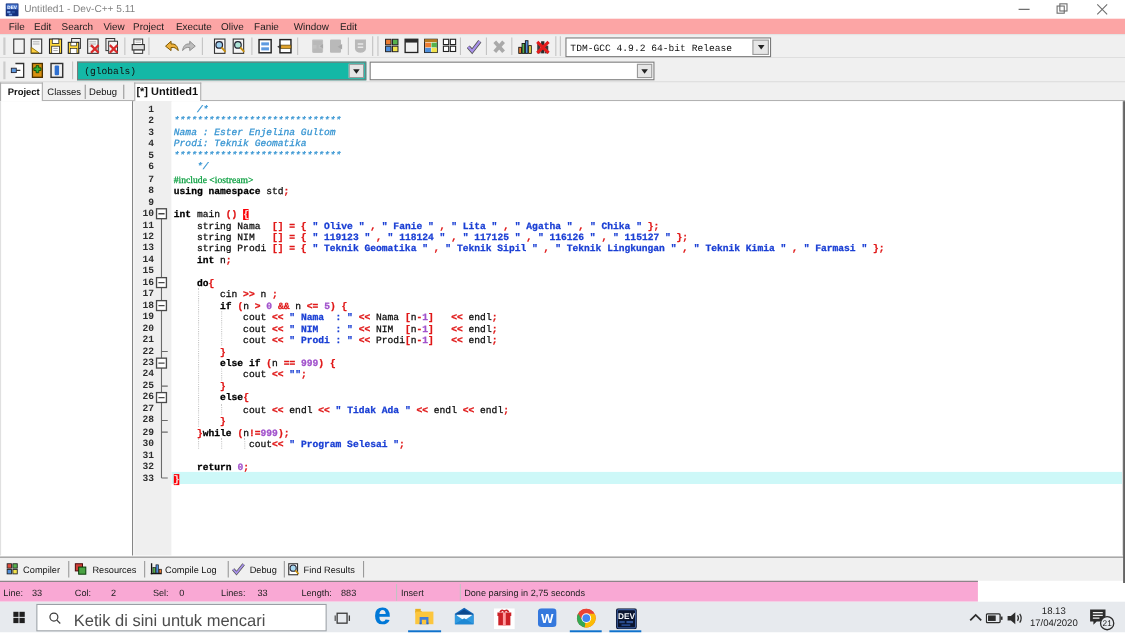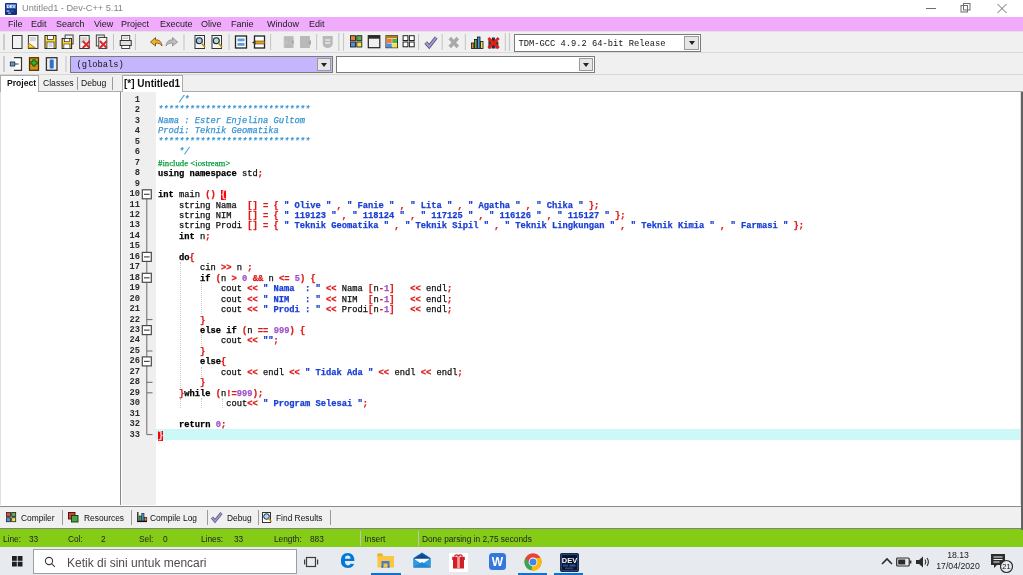--- a/index.html
+++ b/index.html
@@ -2,21 +2,21 @@
 <html><head>
 <meta charset="utf-8">
 <style>
 * { margin:0; padding:0; box-sizing:border-box; }
 html,body { width:1023px; height:575px; overflow:hidden; }
 body { font-family:"Liberation Sans", sans-serif; position:relative; background:#fff; }
 .abs { position:absolute; }
 
 #titlebar { left:0; top:0; width:1023px; height:17px; background:#ffffff; }
 #title-text { left:22px; top:3px; font-size:9.2px; color:#848484; }
-#menubar { left:0; top:17px; width:1023px; height:14px; background:#f0abfc; }
+#menubar { left:0; top:17px; width:1023px; height:14px; background:#fca5a5; }
 .mi { position:absolute; top:1.5px; font-size:9px; color:#1c1c1c; }
 #tb1 { left:0; top:31px; width:1023px; height:22px; background:#f0f0f0; border-top:1px solid #e3e3e3; border-bottom:1px solid #dadada; }
 #tb2 { left:0; top:53px; width:1023px; height:22px; background:#f0f0f0; border-bottom:1px solid #d6d6d6; }
 #tabrow { left:0; top:75px; width:1023px; height:17px; background:#f0f0f0; }
 
 #leftpanel { left:0; top:92px; width:120px; height:413px; background:#ffffff; border-left:1px solid #e0e0e0;}
 #splitter { left:119.7px; top:92px; width:1.8px; height:413px; background:#868686; }
 #gutter { left:122px; top:92px; width:34px; height:413px; background:#efefef; }
 #editor { left:156px; top:92px; width:865px; height:413px; background:#ffffff; }
 #editRborder { left:1020px; top:92px; width:1px; height:413px; background:#dcdcdc; }
@@ -27,27 +27,27 @@
 .pp { color:#089e3e;font-family:Liberation Serif, serif; }
 .kw { font-weight:bold; color:#000; }
 .op { color:#e01818; font-weight:bold; }
 .st { color:#1a3fd4; font-weight:bold; }
 .nm { color:#a253cc; font-weight:bold; }
 .bh { background:#fb0007; color:#ffd3d3; font-weight:bold; }
 .ig { position:absolute; width:1px; border-left:1px dotted #c9c9c9; }
 
 #btabs { left:0; top:505.5px; width:1023px; height:22.8px; background:#f0f0f0; border-top:1px solid #8a8a8a; }
 .btt { position:absolute; top:513px; font-size:8.4px; color:#111; }
-#statusbar { left:0; top:528.3px; width:1023px; height:18.7px; background:#84cc16; border-top:1.2px solid #818181; }
+#statusbar { left:0; top:528.3px; width:889px; height:18.7px; background:#f9a8d4; border-top:1.2px solid #818181; }
 .sbt { position:absolute; top:5.2px; font-size:8.3px; color:#222; }
 .sbsep { position:absolute; top:2px; height:15px; width:1px; background:#c2c2c2; }
 
 #taskbar { left:0; top:547px; width:1023px; height:28px; background:#e7eaee; }
 #searchbox { left:33px; top:549px; width:264px; height:24.5px; background:#ffffff; border:1px solid #9aa0a6; }
-#searchtext { left:67px; top:555.5px; font-size:12px; color:#4c4c4c; }
+#searchtext { left:67px; top:555.5px; font-size:15px; color:#4c4c4c; }
 .underline { position:absolute; top:572.5px; height:2.5px; background:#0f72cd; }
 #traytime { left:930px; top:550px; width:56px; text-align:center; font-size:8.7px; color:#1c1c1c; line-height:10.5px;}
 </style>
 </head>
 <body>
 
 <div class="abs" id="titlebar"></div>
 <svg class="abs" style="left:5px;top:3px" width="12" height="12">
     <rect x="0" y="0" width="12" height="12" rx="1" fill="#15317e"></rect>
     <rect x="1" y="1" width="10" height="4.5" fill="#4b7bd4"></rect>
@@ -264,21 +264,21 @@
     </g>
  <g transform="translate(27,4)">
       <rect x="2.5" y="0.7" width="9" height="12.6" fill="#d89010" stroke="#4a3000" stroke-width="1.2"></rect>
       <path d="M3.8,4.7 h2 v-2 h2.4 v2 h2 v2.4 h-2 v2 h-2.4 v-2 h-2 Z" fill="#35b335" stroke="#0a4a0a" stroke-width="0.8"></path>
     </g>
  <g transform="translate(45.7,4)">
       <rect x="0.7" y="0.7" width="10.6" height="12.6" fill="#efefef" stroke="#333" stroke-width="1.3"></rect>
       <rect x="4" y="2.5" width="4" height="9" fill="#2e6fd0" rx="1"></rect>
     </g>
 </svg>
-<div class="abs" style="left:69.5px;top:55.5px;width:263px;height:17px;background:#c4b5fd;border:1px solid #7a7a7a">
+<div class="abs" style="left:69.5px;top:55.5px;width:263px;height:17px;background:#14b8a6;border:1px solid #7a7a7a">
  <span style="position:absolute;left:6px;top:3px;font-family:'Liberation Mono',monospace;font-size:8.75px;color:#111">(globals)</span>
  <span style="position:absolute;right:1px;top:1px;width:14px;height:13px;background:#e6e6e6;border:1px solid #9a9a9a"></span>
  <span style="position:absolute;right:4.5px;top:6px;width:0;height:0;border:3.5px solid transparent;border-top:4.5px solid #222"></span>
 </div>
 <div class="abs" style="left:335.5px;top:55.5px;width:259px;height:17px;background:#fff;border:1px solid #7a7a7a">
  <span style="position:absolute;right:1px;top:1px;width:14px;height:13px;background:#e6e6e6;border:1px solid #9a9a9a"></span>
  <span style="position:absolute;right:4.5px;top:6px;width:0;height:0;border:3.5px solid transparent;border-top:4.5px solid #222"></span>
 </div>
 
 <div class="abs" id="tabrow">

